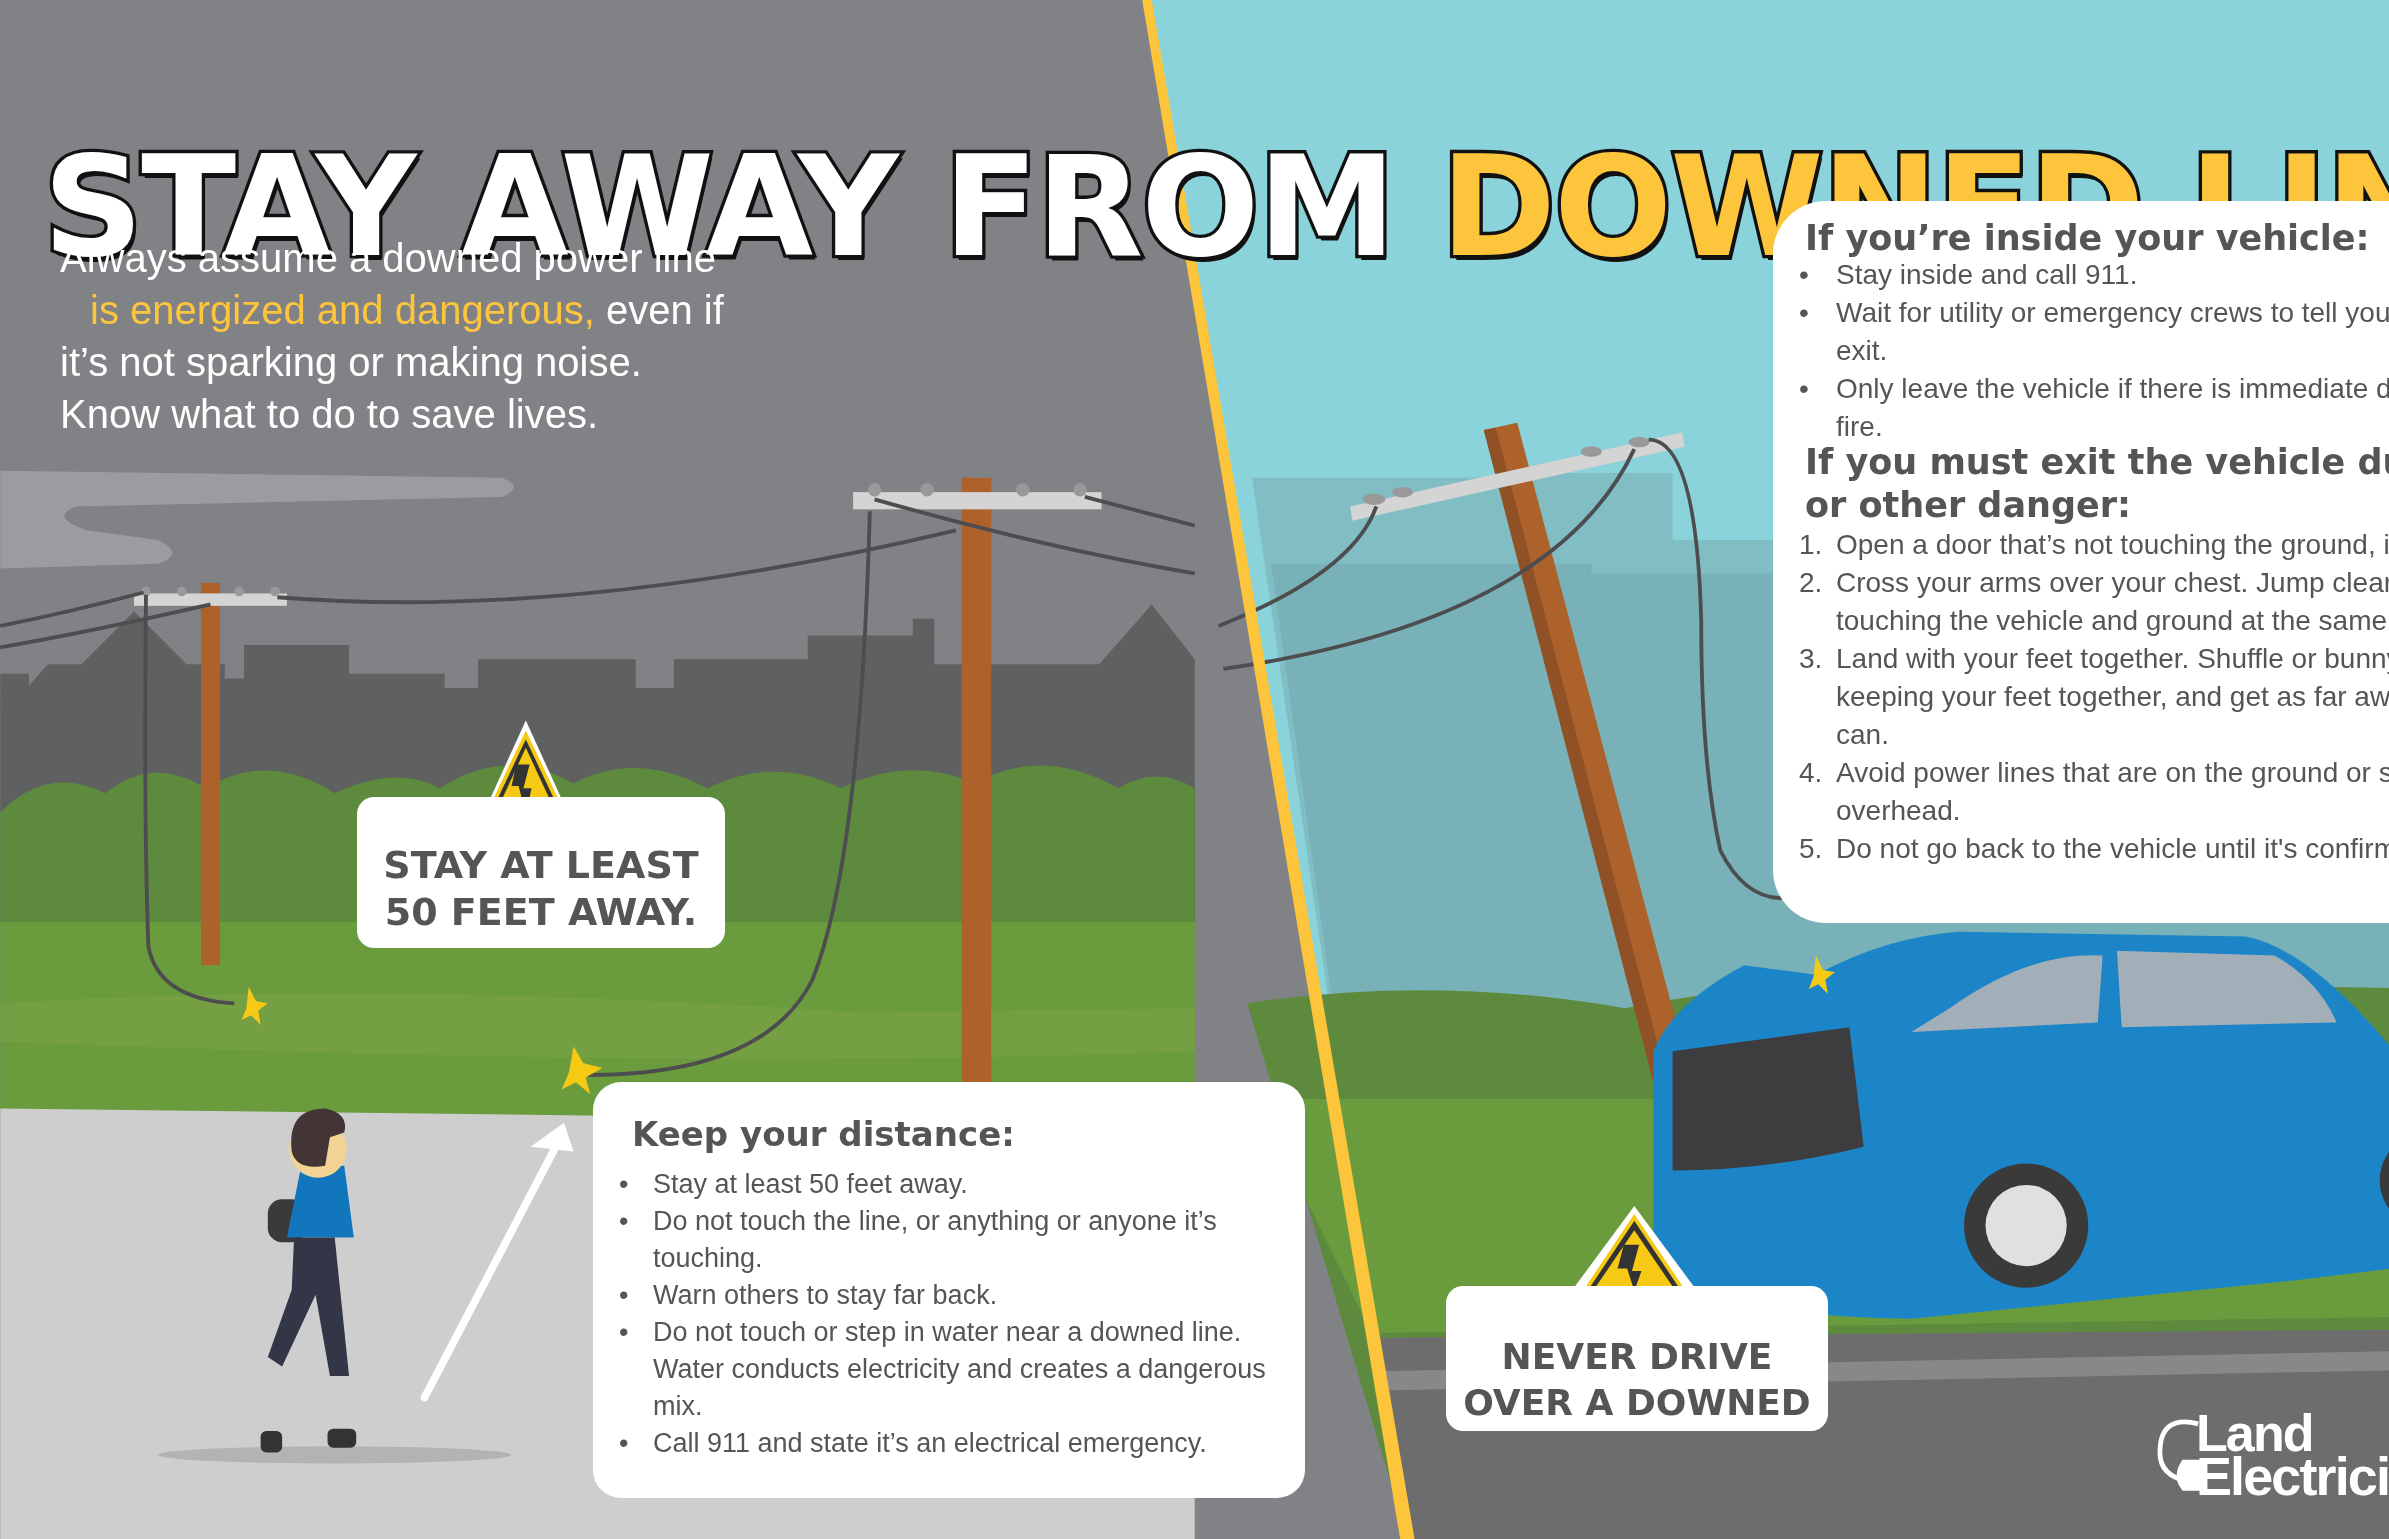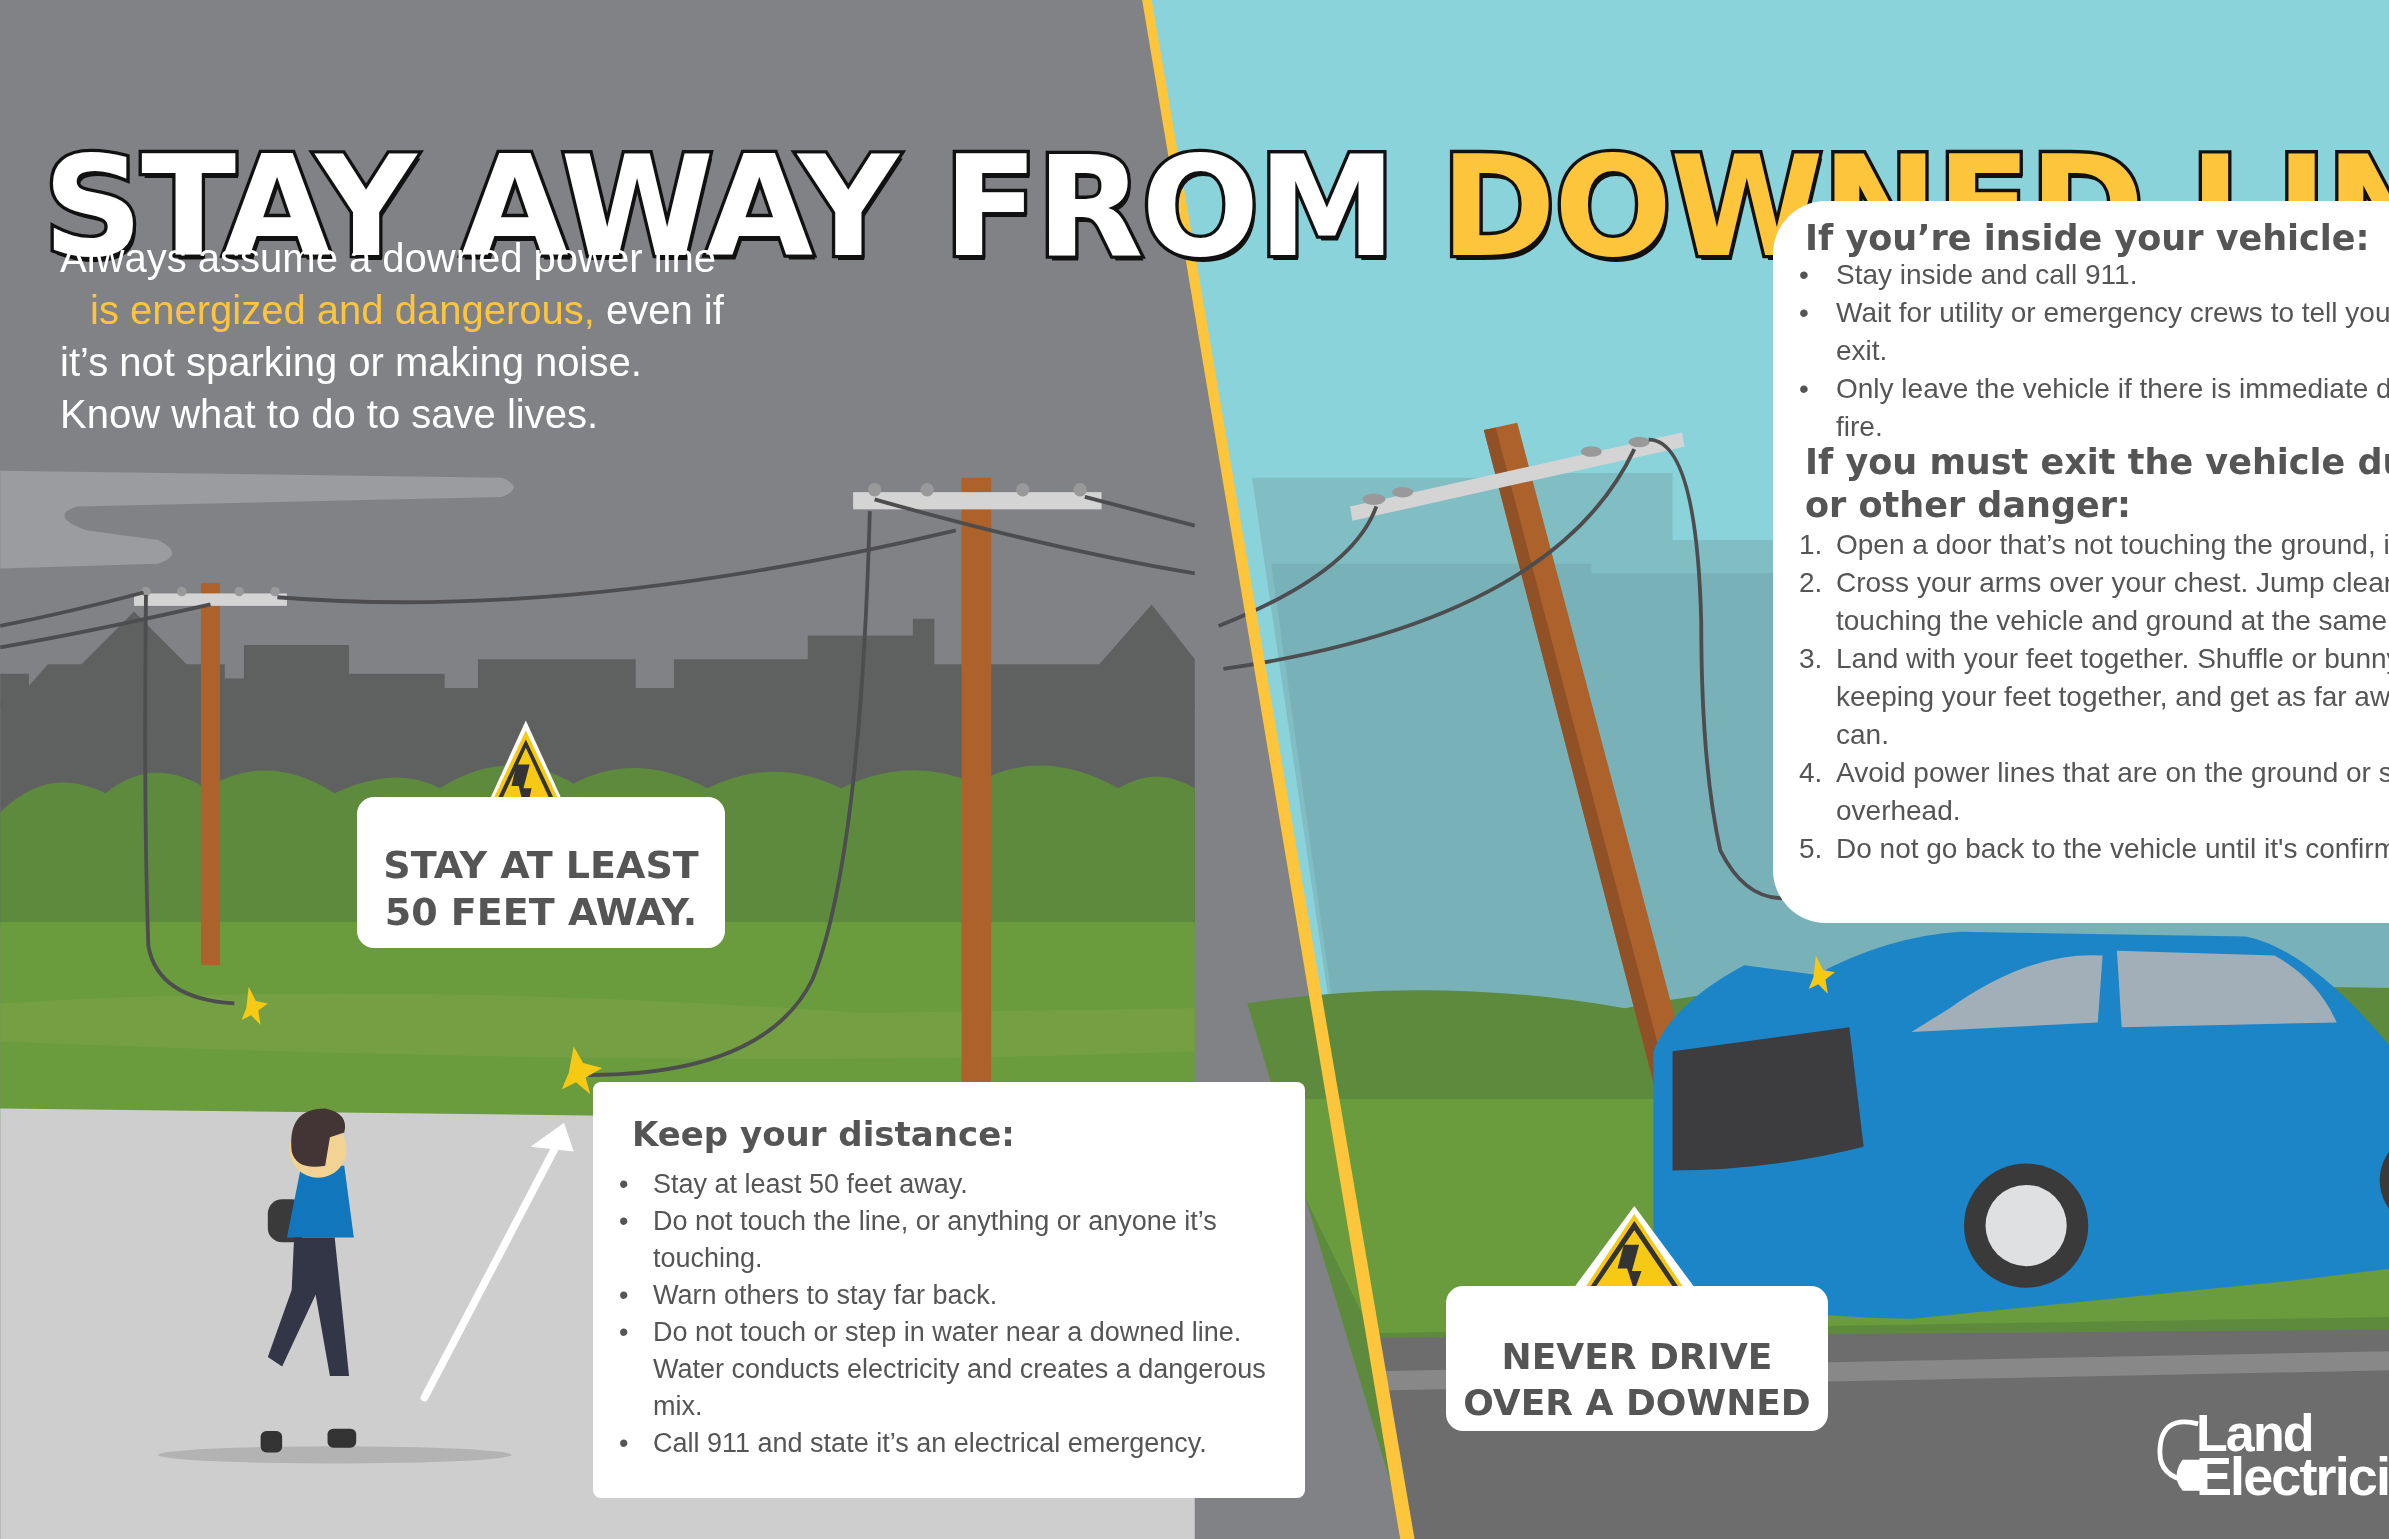--- a/index.html
+++ b/index.html
@@ -3,21 +3,21 @@
 <meta charset="utf-8">
 <style>
   html,body{margin:0;padding:0;}
   body{width:2583px;height:1539px;position:relative;overflow:hidden;background:#818286;font-family:"Liberation Sans",sans-serif;}
   #scene{position:absolute;left:0;top:0;width:2583px;height:1539px;}
   .title{position:absolute;left:43px;top:45px;font-family:"DejaVu Sans",sans-serif;font-weight:bold;font-size:139px;line-height:1;letter-spacing:-1.9px;white-space:nowrap;-webkit-text-stroke:6.7px #111;paint-order:stroke fill;text-shadow:2.9px 4.8px 0 #111;}
   .title .w{color:#ffffff;}
   .title .y{color:#fdc53c;}
   .intro{position:absolute;left:60px;top:232px;width:860px;font-family:Liberation Sans, sans-serif;font-size:40px;line-height:52px;color:#fff;}
   .intro .hl{color:#fdc53c;margin-left:30px;}
-  .card{position:absolute;background:#fff;border-radius:8px;color:#555;}
+  .card{position:absolute;background:#fff;border-radius:28px;color:#555;}
   .card h3{margin:6px;font-family:"DejaVu Sans",sans-serif;font-weight:bold;color:#555;}
   .card ul,.card ol{margin:0;padding:0;list-style:none;}
   .card li{position:relative;}
   .card li .mk{position:absolute;left:0;top:0;}
   .kd{left:593px;top:1082px;width:712px;height:416px;}
   .kd h3{position:absolute;left:33px;top:26px;font-size:34px;}
   .kd ul{position:absolute;left:26px;top:84px;width:679px;font-size:27px;line-height:37px;}
   .kd li{padding-left:34px;}
   .vc{left:1773px;top:201px;width:808px;height:722px;border-radius:53px;}
   .vc h3{font-size:35px;line-height:43px;}

